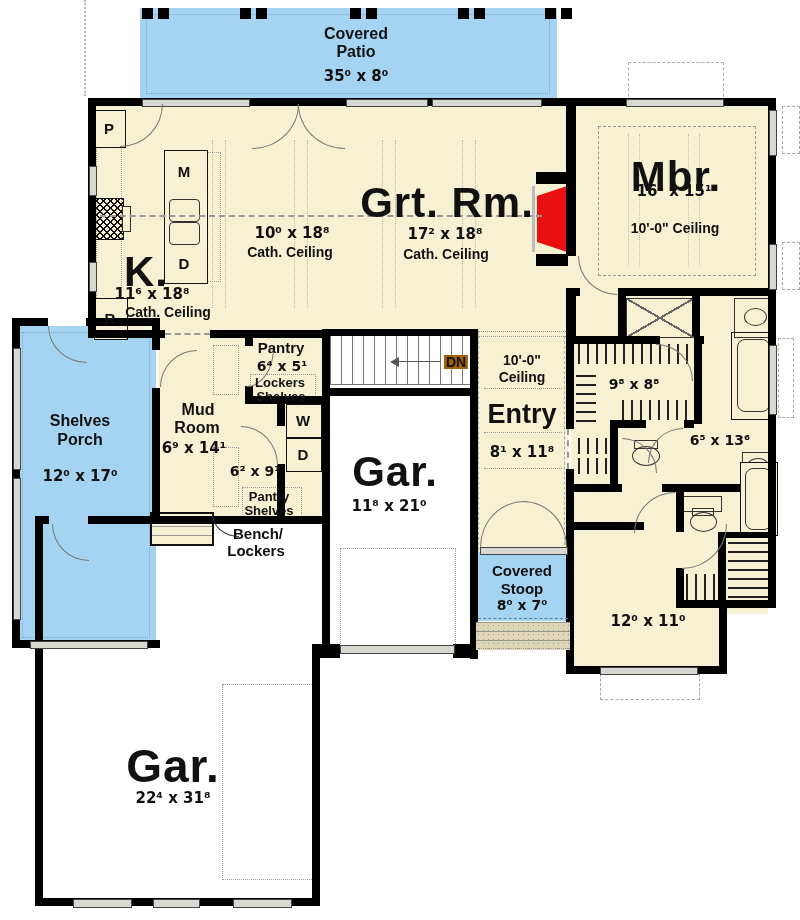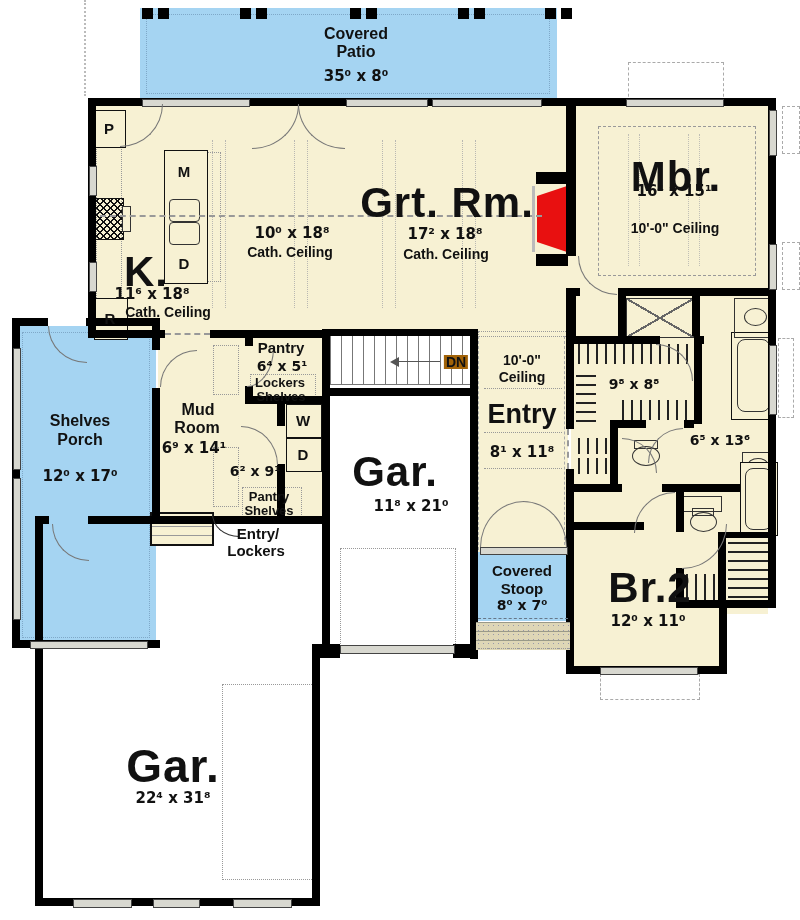--- a/index.html
+++ b/index.html
@@ -279,36 +279,35 @@
   <div class="lbl dm2" style="left:255px;top:471px"><span>6² x 9¹</span></div>
   <div class="lbl sm" style="left:269px;top:496px"><span>Pantry</span></div>
   <div class="lbl sm" style="left:269px;top:510px"><span>Shelves</span></div>
 
   <div class="lbl cl" style="left:522px;top:360px"><span>10'-0"</span></div>
   <div class="lbl cl" style="left:522px;top:377px"><span>Ceiling</span></div>
   <div class="lbl md" style="left:522px;top:414px"><span>Entry</span></div>
   <div class="lbl dm" style="left:522px;top:452px"><span>8¹ x 11⁸</span></div>
 
   <div class="lbl big" style="left:395px;top:472px"><span>Gar.</span></div>
-  <div class="lbl dm" style="left:411px;top:506px"><span>11⁸ x 21⁰</span></div>
+  <div class="lbl dm" style="left:389px;top:506px"><span>11⁸ x 21⁰</span></div>
 
   <div class="lbl nm2" style="left:522px;top:570px"><span>Covered</span></div>
   <div class="lbl nm2" style="left:522px;top:588px"><span>Stoop</span></div>
   <div class="lbl dm2" style="left:522px;top:605px"><span>8⁰ x 7⁰</span></div>
 
-  <div class="lbl big" style="left:650px;top:588px"><span>Br.2</span></div>
   <div class="lbl dm" style="left:648px;top:621px"><span>12⁰ x 11⁰</span></div>
 
   <div class="lbl dm2" style="left:634px;top:384px"><span>9⁸ x 8⁸</span></div>
   <div class="lbl dm2" style="left:720px;top:440px"><span>6⁵ x 13⁶</span></div>
 
   <div class="lbl big2" style="left:173px;top:766px"><span>Gar.</span></div>
   <div class="lbl dm" style="left:173px;top:798px"><span>22⁴ x 31⁸</span></div>
 
-  <div class="lbl nm2" style="left:258px;top:533px"><span>Entry/</span></div>
+  <div class="lbl nm2" style="left:258px;top:533px"><span>Bench/</span></div>
   <div class="lbl nm2" style="left:256px;top:550px"><span>Lockers</span></div>
 
   <div class="lbl cl" style="left:456px;top:362px;background:#a16207;padding:0 2px"><span>DN</span></div>
 
   <div class="lbl ap" style="left:109px;top:128px"><span>P</span></div>
   <div class="lbl ap" style="left:184px;top:171px"><span>M</span></div>
   <div class="lbl ap" style="left:184px;top:263px"><span>D</span></div>
   <div class="lbl ap" style="left:110px;top:318px"><span>R</span></div>
   <div class="lbl ap" style="left:303px;top:420px"><span>W</span></div>
   <div class="lbl ap" style="left:303px;top:454px"><span>D</span></div>

